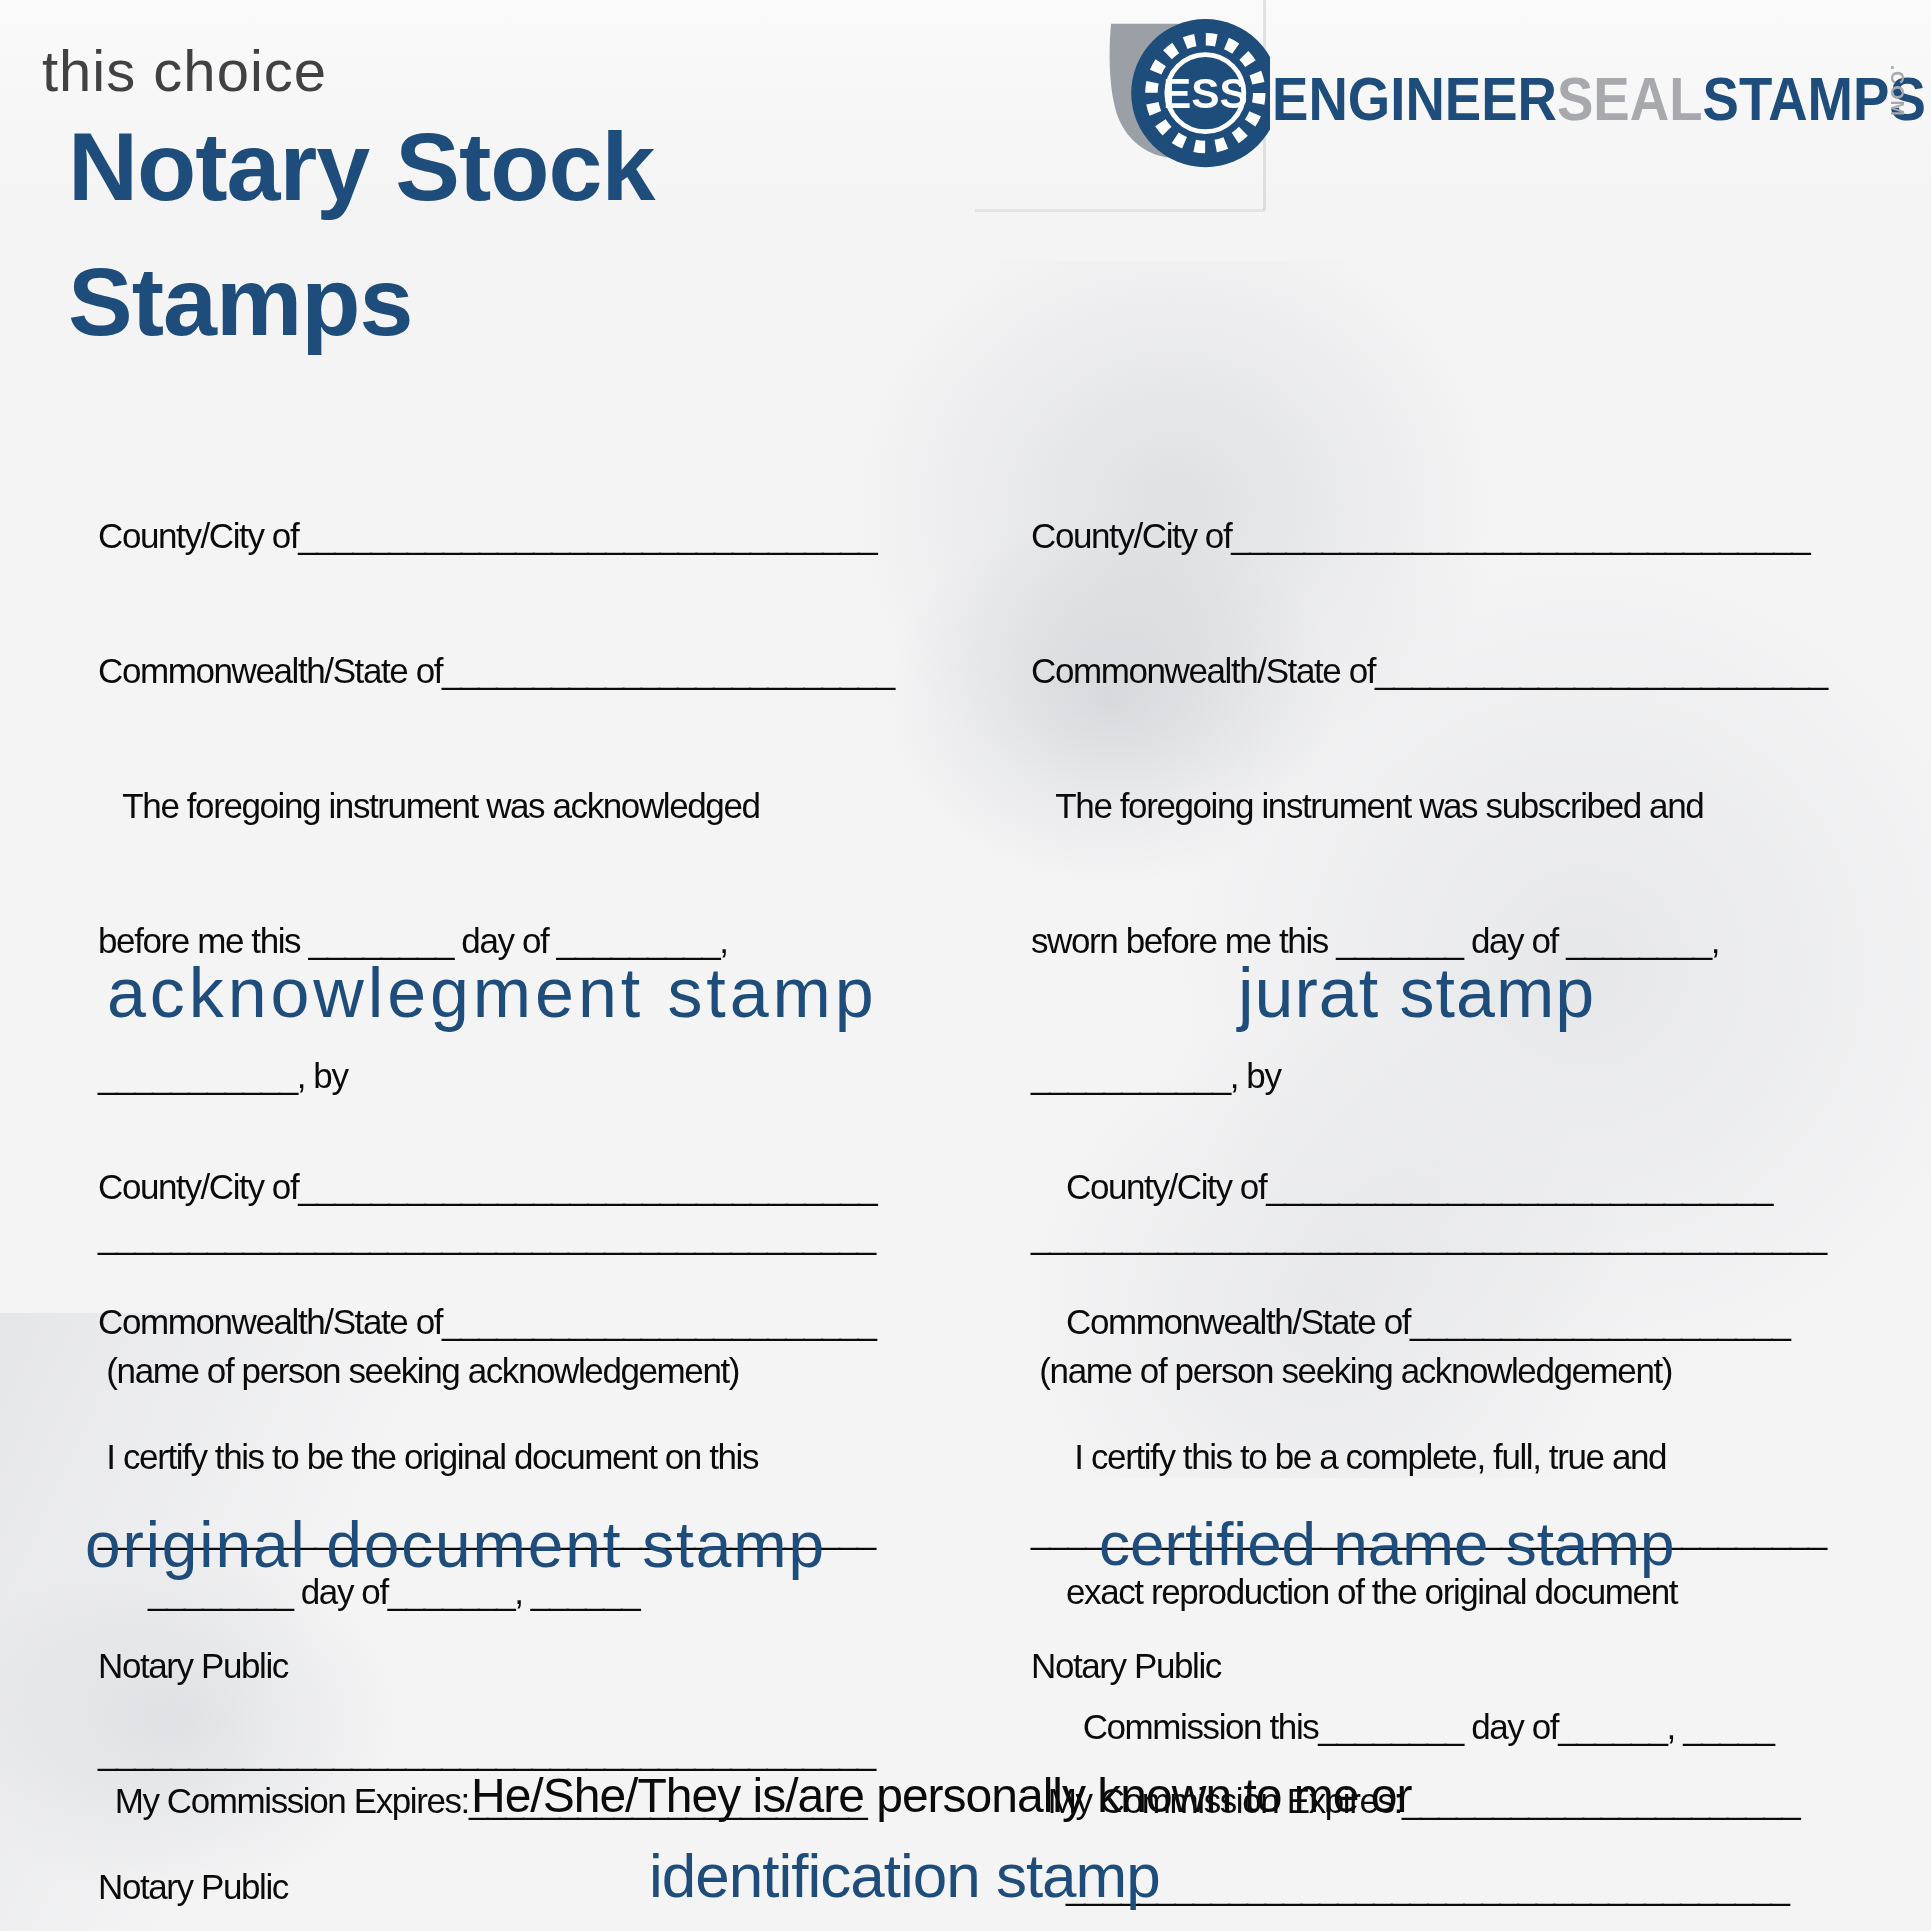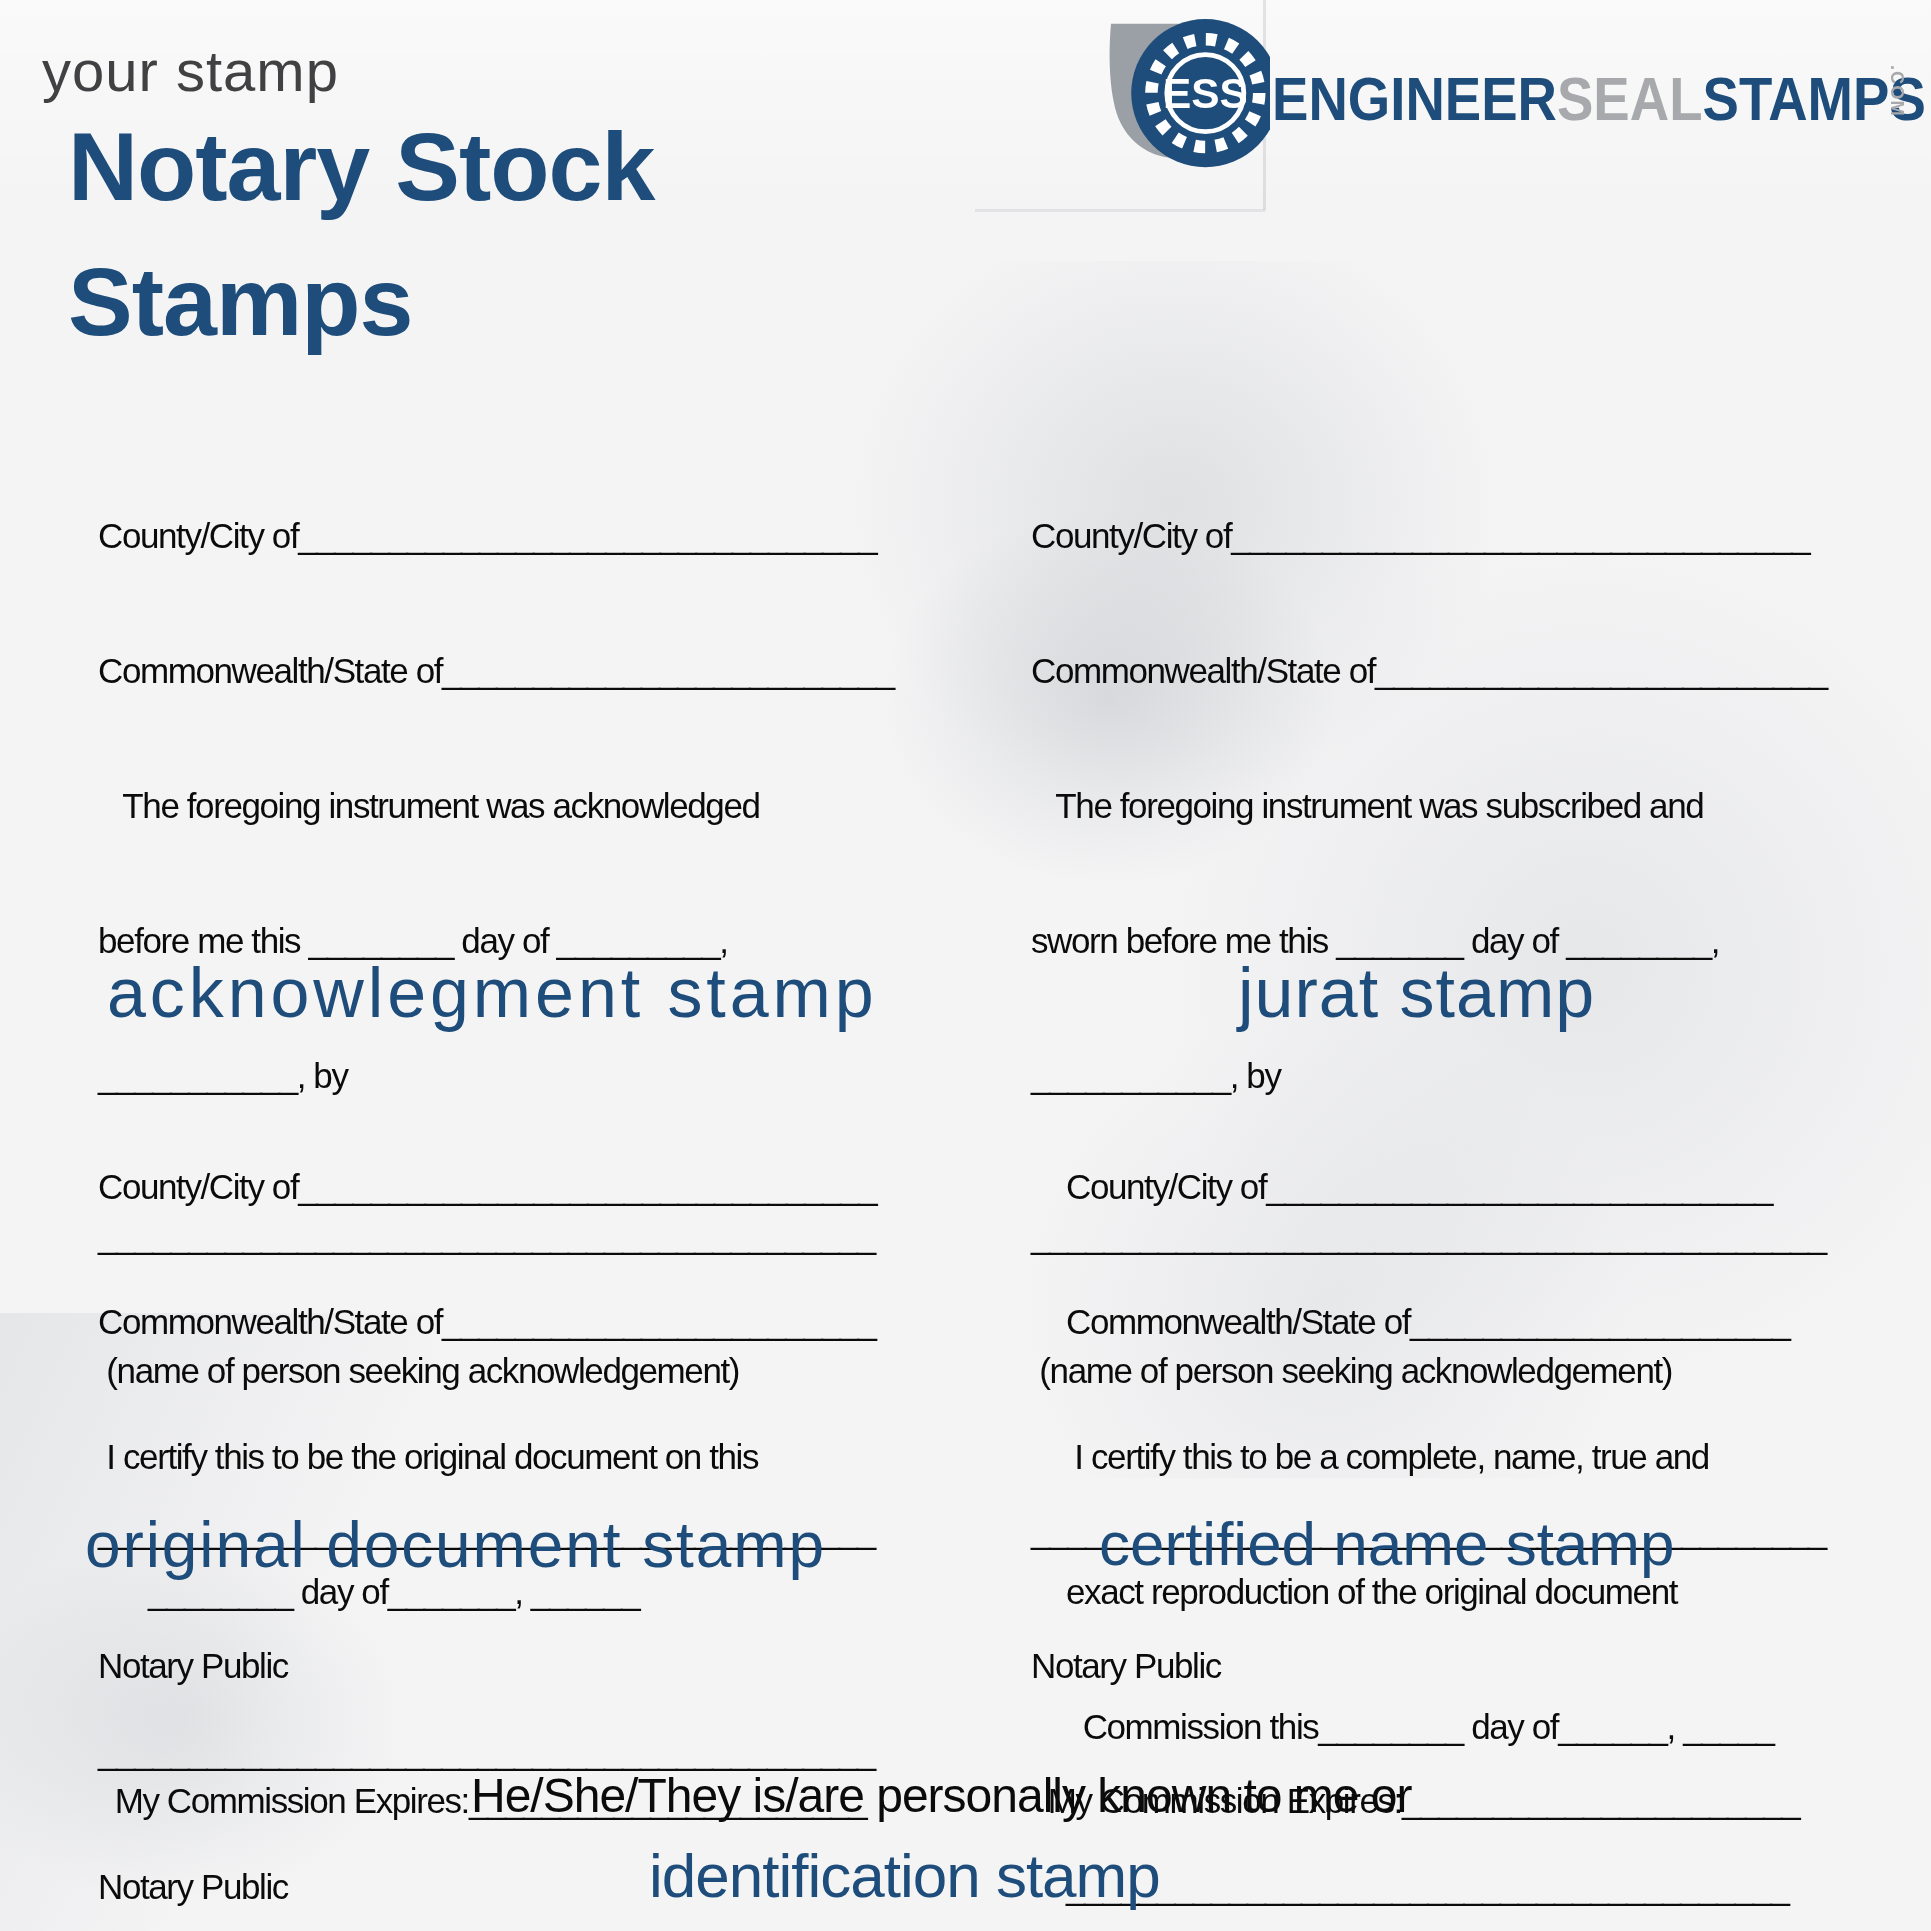--- a/index.html
+++ b/index.html
@@ -81,21 +81,21 @@
 <body>
 
 <div class="canvas">
 
   <div class="bg-tile-top"></div>
   <div class="bg-seam-v"></div>
   <div class="bg-seam-h"></div>
   <div class="bg-woman"></div>
   <div class="bg-desk"></div>
 
-  <div class="eyebrow">your stamp</div>
+  <div class="eyebrow">this choice</div>
   <h1 class="title title-1">Notary Stock</h1>
   <h1 class="title title-2">Stamps</h1>
 
   <div class="logo">
     <svg class="badge" viewBox="0 0 170 160" xmlns="http://www.w3.org/2000/svg">
       <path d="M5 5 L80 5 C44 20 30 42 28 68 C26 98 40 126 66 144 C46 142 26 130 15 108 C3 84 2 38 5 5 Z" fill="#9aa0a5"></path>
       <circle cx="103" cy="77" r="77" fill="#1e4d7b"></circle>
       <circle cx="103" cy="77" r="56" fill="none" stroke="#ffffff" stroke-width="13" stroke-dasharray="11 11"></circle>
       <circle cx="103" cy="77" r="40" fill="none" stroke="#ffffff" stroke-width="5"></circle>
       <text x="103" y="92" text-anchor="middle" font-size="44" font-weight="bold" fill="#ffffff">ESS</text>
@@ -141,21 +141,21 @@
     <div class="sline">      ________ day of_______, ______</div>
     <div class="sline gap">___________________________________________</div>
     <div class="sline">Notary Public</div>
     
   </section>
   <h2 class="slabel label-c">original document stamp</h2>
 
   <section class="stamp stamp-d">
     <div class="sline">County/City of____________________________</div>
     <div class="sline">Commonwealth/State of_____________________</div>
-    <div class="sline"> I certify this to be a complete, name, true and</div>
+    <div class="sline"> I certify this to be a complete, full, true and</div>
     <div class="sline">exact reproduction of the original document</div>
     <div class="sline">  Commission this________ day of______, _____</div>
     <div class="sline gap">________________________________________</div>
     
     
   </section>
   <h2 class="slabel label-d">certified name stamp</h2>
 
   <section class="stamp-e">
     <div class="sline">He/She/They is/are personally known to me or</div>

